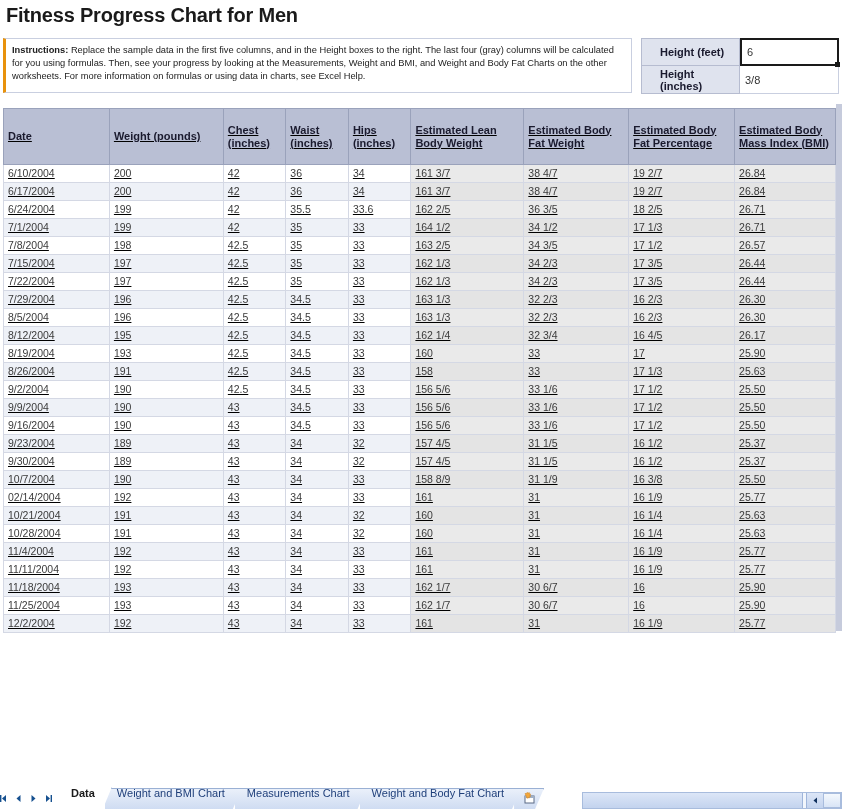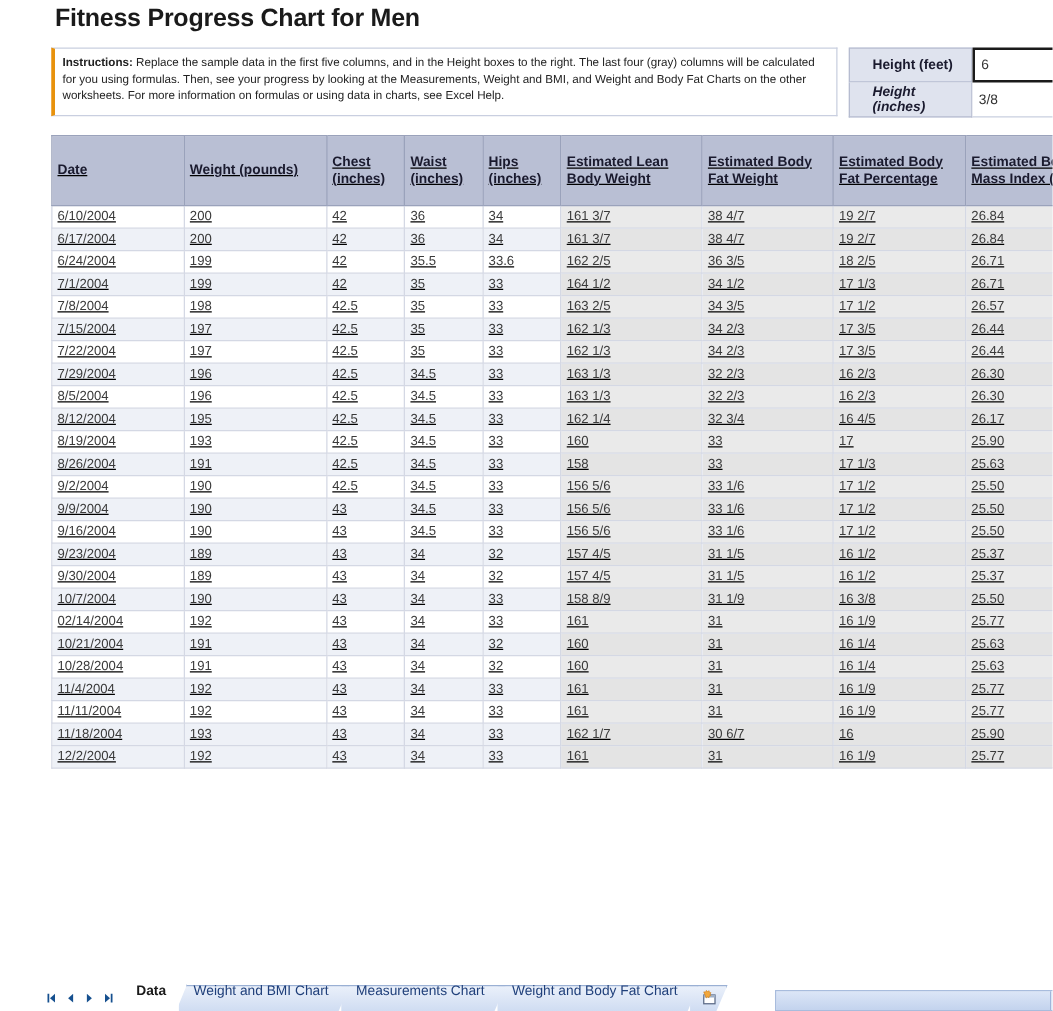--- a/index.html
+++ b/index.html
@@ -9,21 +9,20 @@
     overflow: hidden;
     background: #ffffff;
     font-family: "Liberation Sans", sans-serif;
   }
   #app {
     position: relative;
     width: 704px; height: 809px;
     background: #ffffff;
     display: flex;
     flex-direction: column;
-    margin-left: 38px;
   }
 
   
   .sheet {
     position: relative;
     width: 842px;
     height: 780px;
     background: #ffffff;
     overflow: hidden;
   }
@@ -77,21 +76,21 @@
     width: 99px;
     background: #dfe3ee;
     border: 1px solid #b6bcd0;
     font-size: 11px;
     color: #1a1a2e;
     display: flex;
     align-items: center;
     padding-left: 18px;
     font-weight: bold;
   }
-  .height-row.second .height-label { border-top: none; font-style: italic; }
+  .height-row.second .height-label { border-top: none; }
   .height-value {
     width: 99px;
     background: #ffffff;
     border: 1px solid #c9cfe0;
     border-left: none;
     font-size: 11px;
     color: #333333;
     display: flex;
     align-items: center;
     padding-left: 5px;
@@ -575,20 +574,31 @@
               <td class="input-col">11/18/2004</td>
               <td class="input-col">193</td>
               <td class="input-col">43</td>
               <td class="input-col">34</td>
               <td class="input-col">33</td>
               <td class="calc-col">162 1/7</td>
               <td class="calc-col">30 6/7</td>
               <td class="calc-col">16</td>
               <td class="calc-col">25.90</td>
             </tr>
+            <tr class="even">
+              <td class="input-col">11/25/2004</td>
+              <td class="input-col">193</td>
+              <td class="input-col">43</td>
+              <td class="input-col">34</td>
+              <td class="input-col">33</td>
+              <td class="calc-col">162 1/7</td>
+              <td class="calc-col">30 6/7</td>
+              <td class="calc-col">16</td>
+              <td class="calc-col">25.90</td>
+            </tr>
             <tr class="odd">
               <td class="input-col">12/2/2004</td>
               <td class="input-col">192</td>
               <td class="input-col">43</td>
               <td class="input-col">34</td>
               <td class="input-col">33</td>
               <td class="calc-col">161</td>
               <td class="calc-col">31</td>
               <td class="calc-col">16 1/9</td>
               <td class="calc-col">25.77</td>

